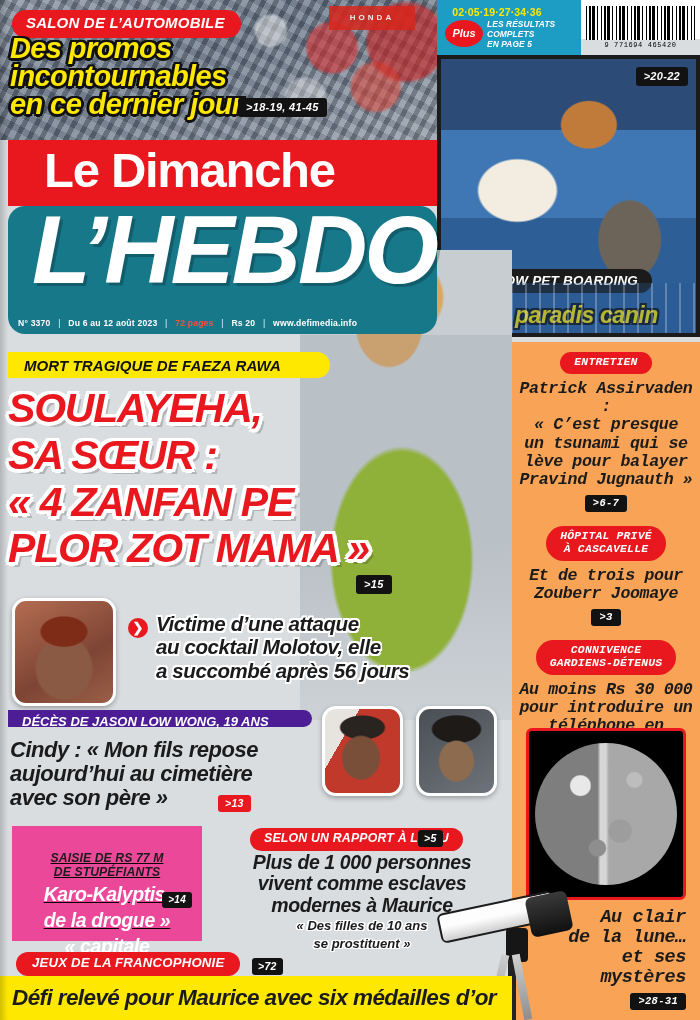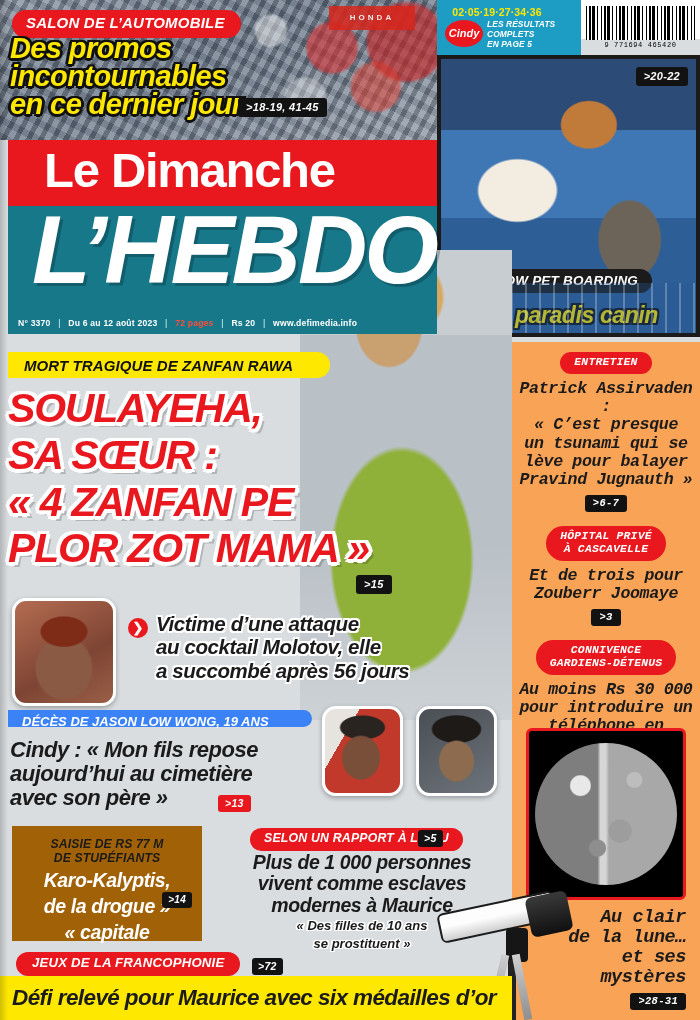--- a/index.html
+++ b/index.html
@@ -145,21 +145,21 @@
   
   #mast { left: 8px; top: 140px; width: 429px; height: 194px; }
   #mast .red {
     left: 0; top: 0; width: 429px; height: 66px; background: #e8181e;
   }
   #mast .red span {
     position: absolute; left: 36px; top: 2px;
     color: #fff; font-size: 49px; font-weight: bold; letter-spacing: -1.3px;
   }
   #mast .teal {
-    left: 0; top: 66px; width: 429px; height: 128px; background: #17788a;
+    left: 0; top: 66px; width: 429px; height: 128px; background: #17788a; border-radius: 17px;
   }
   #mast .teal .logo {
     position: absolute; left: 24px; top: -4px;
     color: #fff; font-size: 96px; font-weight: bold; font-style: italic;
     letter-spacing: -3px; line-height: 1;
     text-shadow: 3px 3px 0 rgba(0,0,0,.22);
   }
   #mast .infoline {
     position: absolute; left: 10px; bottom: 6px; width: 409px;
     color: #ffffff; font-size: 8.6px; font-weight: bold; letter-spacing: .2px;
@@ -223,21 +223,21 @@
     display: block; margin-left: 28px;
     font-size: 20.5px; font-weight: bold; font-style: italic;
     color: #1b1b1b; line-height: 1.14; letter-spacing: -.4px; white-space: nowrap;
     text-shadow: -1.6px 0 #fff,1.6px 0 #fff,0 -1.6px #fff,0 1.6px #fff,
                  -1.6px -1.6px #fff,1.6px -1.6px #fff,-1.6px 1.6px #fff,1.6px 1.6px #fff;
   }
 
   
   #jasonKicker {
     left: 8px; top: 710px; width: 304px; height: 17px;
-    background: #3b82f6; border-radius: 0 12px 12px 0;
+    background: #4c1d95; border-radius: 0 12px 12px 0;
   }
   #jasonKicker span {
     position: absolute; left: 14px; top: 4px;
     font-size: 13px; font-weight: bold; font-style: italic; color: #fff;
   }
   #jasonText { left: 10px; top: 738px; width: 320px; }
   #jasonText .ln {
     display: block; font-size: 22px; font-weight: bold; font-style: italic;
     color: #1b1b1b; line-height: 1.1; letter-spacing: -.5px; white-space: nowrap;
   }
@@ -254,21 +254,21 @@
     left: 416px; top: 706px; width: 81px; height: 90px;
     background:
       radial-gradient(ellipse 24px 28px at 50% 62%, #8d6b4e 0 70%, rgba(141,107,78,0) 76%),
       radial-gradient(ellipse 32px 18px at 50% 24%, #1d1a18 0 74%, rgba(29,26,24,0) 80%),
       linear-gradient(150deg, #4a4f55 0%, #6d737a 100%);
   }
 
   
   #karo {
     left: 12px; top: 826px; width: 190px; height: 115px;
-    background: #a16207; text-align: center; padding-top: 12px;
+    background: #ec4899; text-align: center; padding-top: 26px; text-decoration: underline;
   }
   #karo .k {
     font-size: 12.2px; font-weight: bold; font-style: italic;
     color: #1b1b1b; line-height: 1.12; letter-spacing: .1px;
   }
   #karo .h {
     margin-top: 5px; font-size: 19.5px; font-weight: bold; font-style: italic;
     color: #ffffff; line-height: 1.07; letter-spacing: -.4px;
   }
   #karo .ref { position: absolute; right: 10px; top: 66px; font-size: 10px; padding: 2px 6px 3px; }
@@ -384,21 +384,21 @@
     <div class="abs hl">
       <span>Des promos</span><br>
       <span>incontournables</span><br>
       <span>en ce dernier jour</span>
     </div>
     <div class="abs pageref ref">&gt;18-19, 41-45</div>
   </div>
 
   <div class="abs" id="loto">
     <div class="abs nums">02·05·19·27·34·36</div>
-    <div class="abs disc">Cindy</div>
+    <div class="abs disc">Plus</div>
     <div class="abs txt">
       <div>LES RÉSULTATS</div>
       <div>COMPLETS</div>
       <div>EN PAGE 5</div>
     </div>
   </div>
 
   <div class="abs" id="barcode">
     <div class="abs bars"></div>
     <div class="abs num">9 771694 465420</div>
@@ -428,21 +428,21 @@
         <span class="hot">72 pages</span>
         <span class="sep">|</span>
         <span>Rs 20</span>
         <span class="sep">|</span>
         <span>www.defimedia.info</span>
       </div>
     </div>
   </div>
 
   <div class="abs" id="kickerFaeza">
-    <span>MORT TRAGIQUE DE ZANFAN RAWA</span>
+    <span>MORT TRAGIQUE DE FAEZA RAWA</span>
   </div>
 
   <div class="abs" id="bighead">
     <span class="ln">SOULAYEHA,</span>
     <span class="ln">SA SŒUR :</span>
     <span class="ln">« 4 ZANFAN PE</span>
     <span class="ln">PLOR ZOT MAMA »</span>
     <span class="pageref ref">&gt;15</span>
   </div>
 

